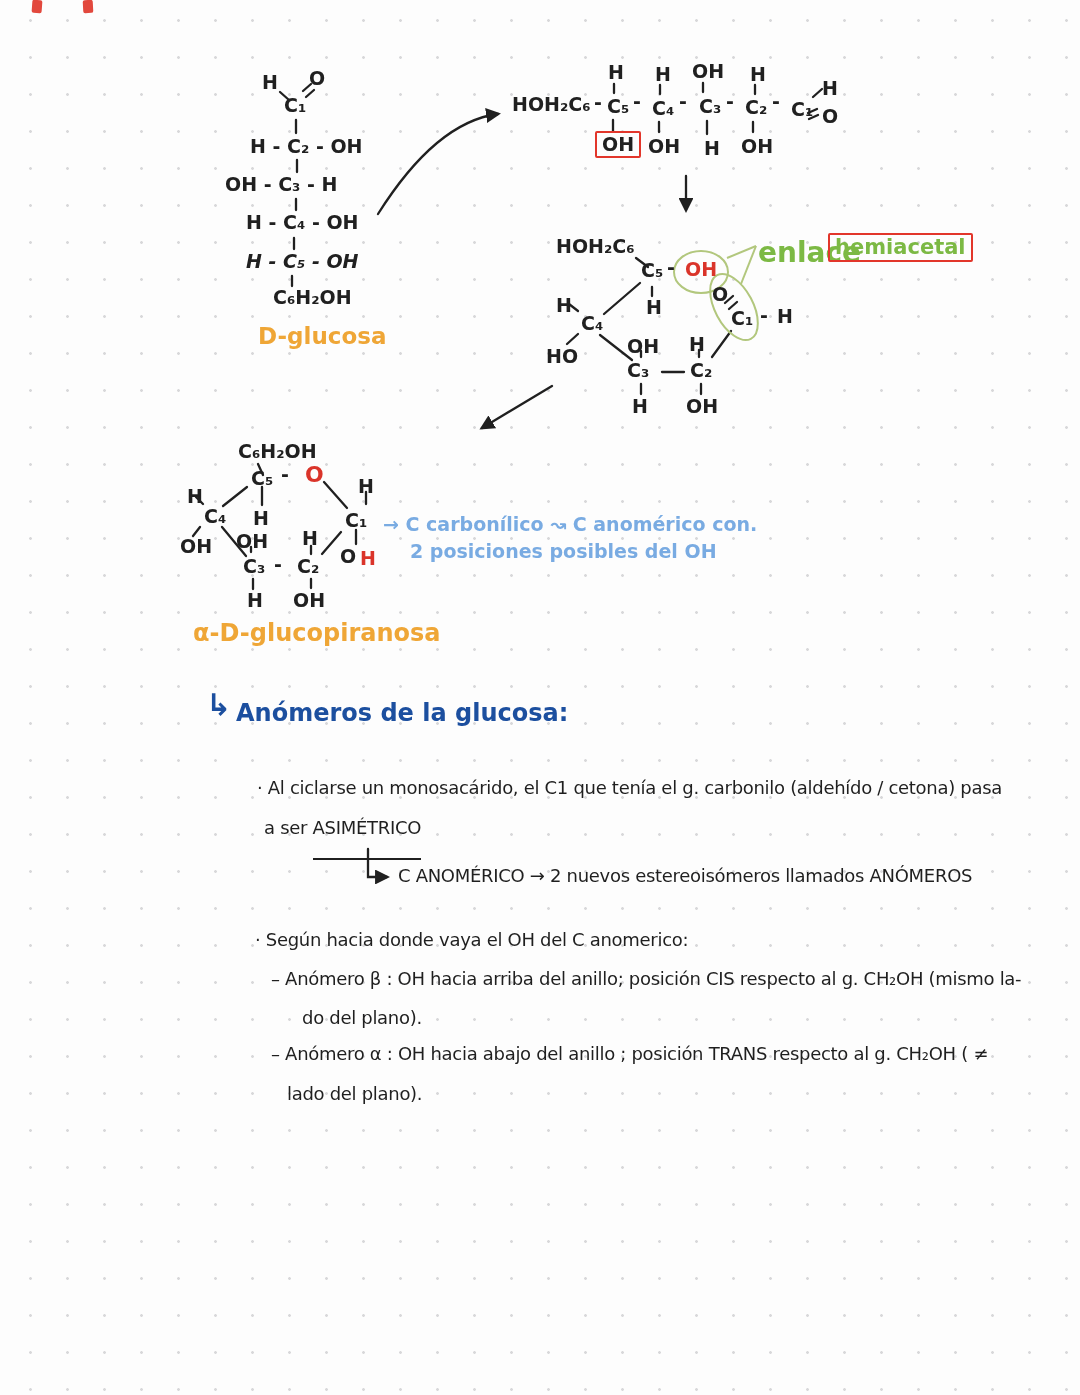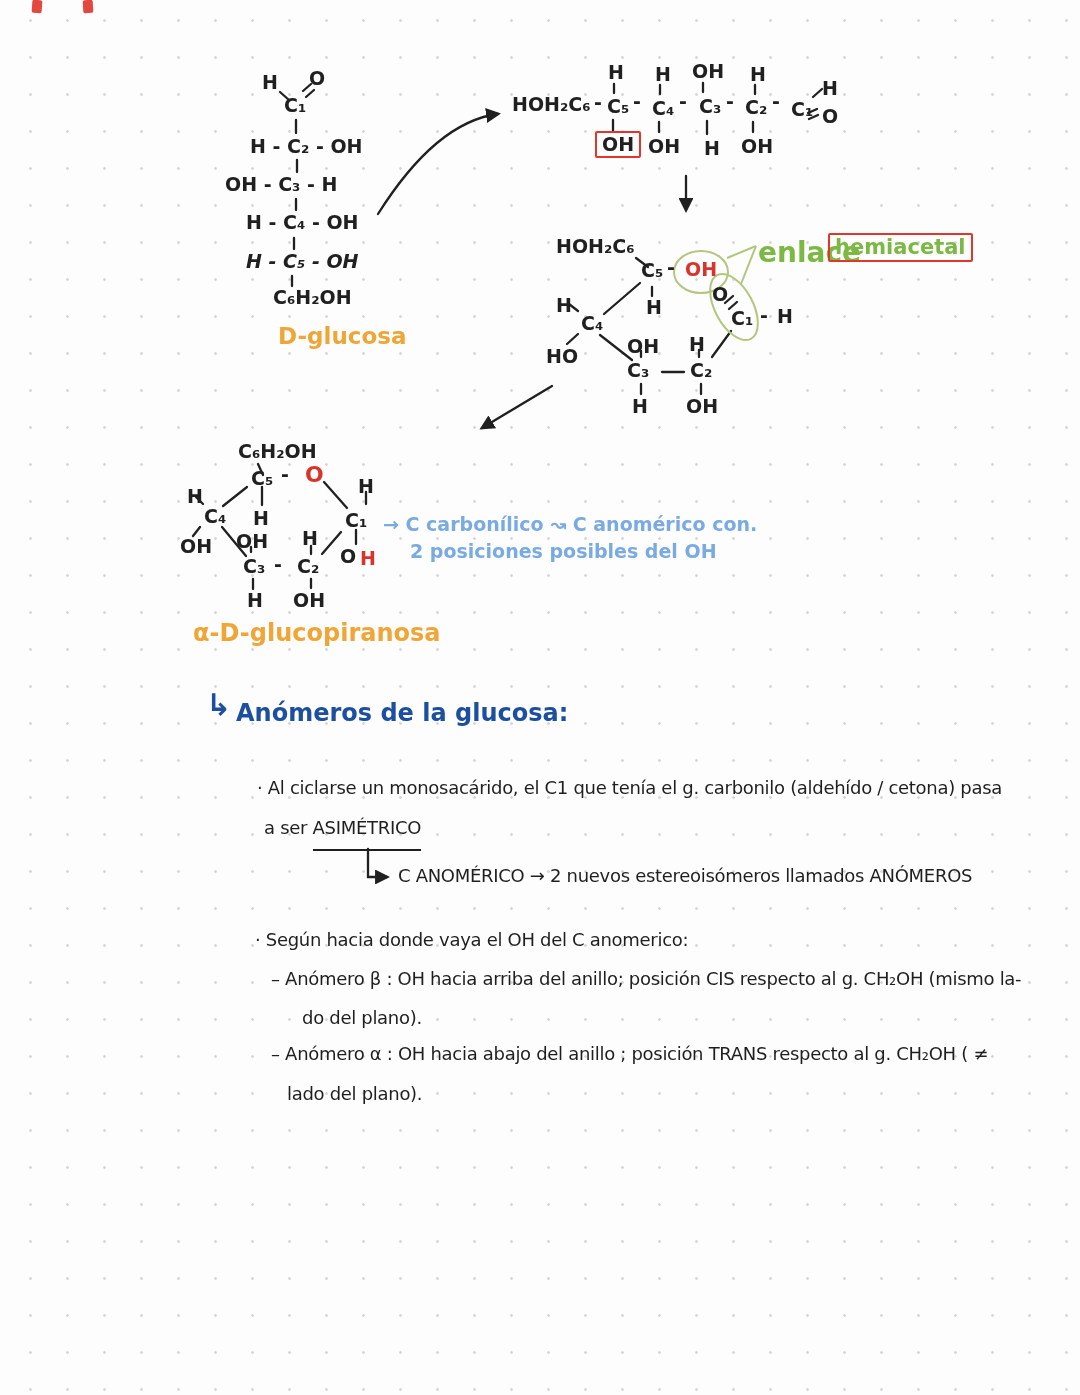--- a/index.html
+++ b/index.html
@@ -15,21 +15,21 @@
   .grp{position:absolute;inset:0;pointer-events:none;}
   .t{position:absolute;white-space:nowrap;line-height:1.1;}
   .atom{font-size:19px;font-weight:bold;color:#202020;}
   .lbl-orange{font-size:23px;font-weight:bold;color:#efa636;}
   .red{color:#da342a;}
   .green{color:#7cb944;}
   .blue{color:#79abe2;font-size:19px;font-weight:bold;}
   .dblue{color:#1c4f9f;font-weight:bold;font-size:24px;}
   .note{font-size:18px;letter-spacing:-0.3px;color:#1f1f1f;}
   .box-red{border:2px solid #e2362b;padding:1px 5px;border-radius:2px;}
-  .underl{border-bottom:2.5px solid #1f1f1f;padding-bottom:11px;}
+  .underl{border-bottom:2.5px solid #1f1f1f;padding-bottom:20px;}
   .red-mark{position:absolute;width:10px;height:13px;background:#e2483d;border-radius:2px;top:0;}
   svg.layer{position:absolute;left:0;top:0;pointer-events:none;}
   svg .bond{stroke:#202020;stroke-width:2.3;stroke-linecap:round;fill:none;}
   svg .grn{stroke:#b2c77d;stroke-width:2;fill:none;}
 </style>
 </head>
 <body>
 
 <div class="red-mark" style="left:32px;transform:rotate(4deg);"></div>
 <div class="red-mark" style="left:83px;transform:rotate(-3deg);"></div>
@@ -113,21 +113,21 @@
 
 <div class="grp">
   <span class="t atom" style="left:262px;top:72px;">H</span>
   <span class="t atom" style="left:309px;top:68px;">O</span>
   <span class="t atom" style="left:284px;top:95px;">C₁</span>
   <span class="t atom" style="left:250px;top:136px;">H  - C₂ - OH</span>
   <span class="t atom" style="left:225px;top:174px;">OH - C₃ - H</span>
   <span class="t atom" style="left:246px;top:212px;">H - C₄ - OH</span>
   <span class="t atom" style="left:246px;top:251px;font-style:italic;">H - C₅  - OH</span>
   <span class="t atom" style="left:273px;top:287px;">C₆H₂OH</span>
-  <span class="t lbl-orange" style="left:258px;top:324px;margin-left:20px;">D-glucosa</span>
+  <span class="t lbl-orange" style="left:258px;top:324px;">D-glucosa</span>
 </div>
 
 <div class="grp">
   <span class="t atom" style="left:512px;top:94px;">HOH₂C₆</span>
   <span class="t atom" style="left:594px;top:92px;">-</span>
   <span class="t atom" style="left:607px;top:96px;">C₅</span>
   <span class="t atom" style="left:633px;top:91px;">-</span>
   <span class="t atom" style="left:652px;top:98px;">C₄</span>
   <span class="t atom" style="left:679px;top:91px;">-</span>
   <span class="t atom" style="left:699px;top:96px;">C₃</span>

